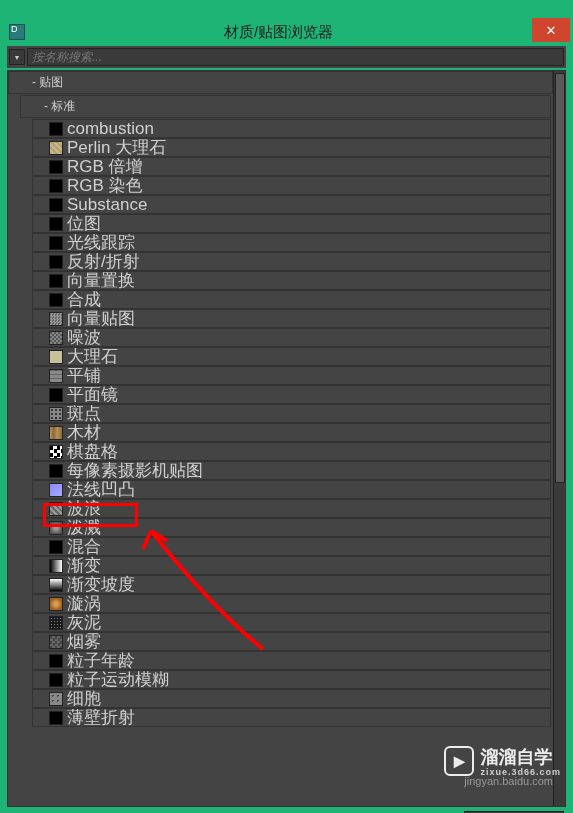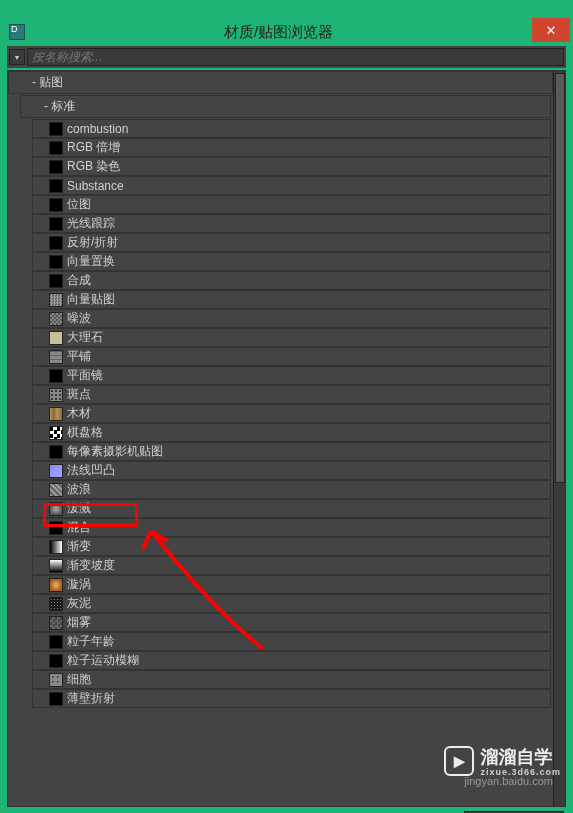--- a/index.html
+++ b/index.html
@@ -33,21 +33,21 @@
 .icon-checker { background: repeating-conic-gradient(#fff 0% 25%, #000 0% 50%) 0 0/7px 7px; }
 .icon-normal { background: linear-gradient(135deg, #8888ff 0%, #aaaaff 100%); }
 .icon-wave { background: repeating-linear-gradient(45deg, #999 0 2px, #666 2px 4px); }
 .icon-splash { background: radial-gradient(circle, #999 20%, #555 70%); }
 .icon-grad { background: linear-gradient(90deg, #000 0%, #fff 100%); }
 .icon-gradramp { background: linear-gradient(180deg, #fff 0%, #000 100%); }
 .icon-swirl { background: radial-gradient(circle, #d8a050 20%, #a06020 70%); }
 .icon-dust { background: #1a1a1a; background-image: radial-gradient(#888 0.5px, transparent 0.5px); background-size: 3px 3px; }
 .icon-smoke { background: repeating-conic-gradient(#666 0% 25%, #444 0% 50%) 0 0/5px 5px; }
 .icon-cells { background: #888; background-image: radial-gradient(#444 1px, transparent 1px); background-size: 5px 5px; }
-.row-label { color: #d0d0d0; font-size: 12px; white-space: nowrap; }
+.row-label { color: #d0d0d0; font-size: 17px; white-space: nowrap; }
 .highlight-box { position: absolute; border: 3px solid #f00; left: 35px; top: 432px; width: 95px; height: 24px; pointer-events: none; }
 .arrow-svg { position: absolute; left: 125px; top: 448px; width: 140px; height: 140px; pointer-events: none; }
 .footer { display: flex; justify-content: flex-end; margin: 4px 6px 0 4px; }
 .ok-btn { width: 100px; height: 24px; background: #404040; border: 1px solid #222; color: #d0d0d0; display: flex; align-items: center; justify-content: center; font-size: 12px; }
 .watermark-logo { position: absolute; right: 12px; bottom: 36px; color: #fff; font-size: 18px; font-weight: bold; display: flex; align-items: center; opacity: 0.9; }
 .logo-badge { width: 30px; height: 30px; border: 2px solid #fff; border-radius: 6px; display: flex; align-items: center; justify-content: center; margin-right: 6px; font-size: 14px; }
 .logo-sub { font-size: 9px; display: block; letter-spacing: 1px; color: #ddd; margin-top: -2px; }
 .watermark-text { position: absolute; right: 20px; bottom: 26px; color: #999; font-size: 11px; }
 </style>
 </head>
@@ -68,20 +68,24 @@
   <div class="content">
     <div class="scroll-area">
       <div class="group-header">- 贴图</div>
       <div class="group-header level1">- 标准</div>
       <div id="list-container">
           <div class="list-row">
             <div class="icon-box icon-black"></div>
             <span class="row-label">combustion</span>
           </div>
           <div class="list-row">
+            <div class="icon-box icon-marble"></div>
+            <span class="row-label">Perlin 大理石</span>
+          </div>
+          <div class="list-row">
             <div class="icon-box icon-black"></div>
             <span class="row-label">RGB 倍增</span>
           </div>
           <div class="list-row">
             <div class="icon-box icon-black"></div>
             <span class="row-label">RGB 染色</span>
           </div>
           <div class="list-row">
             <div class="icon-box icon-black"></div>
             <span class="row-label">Substance</span>

